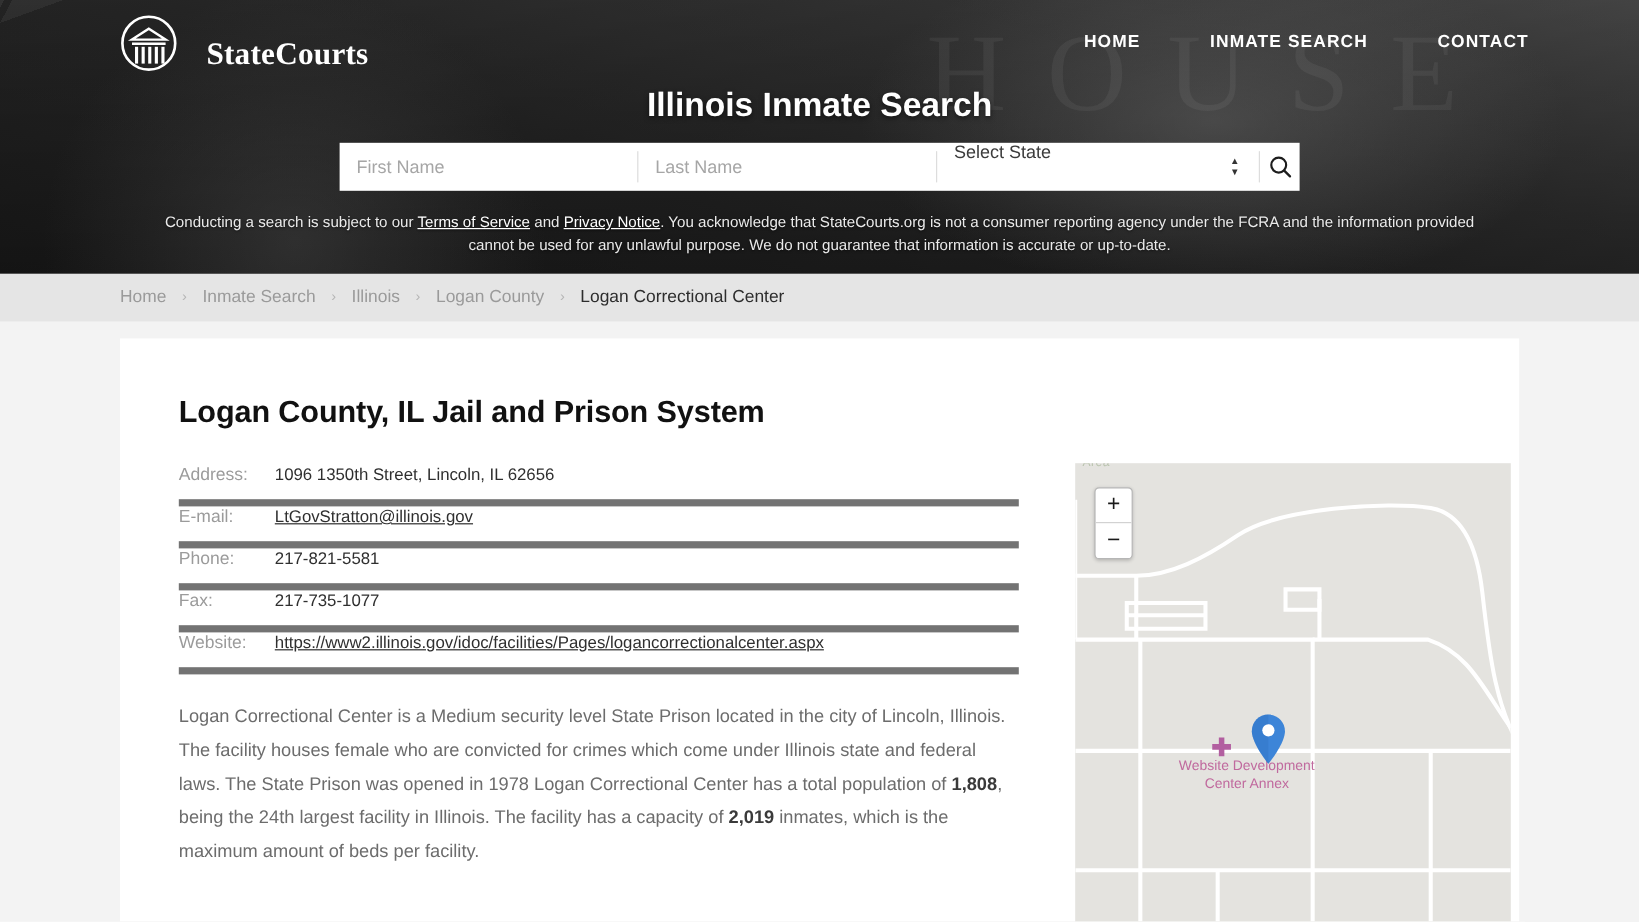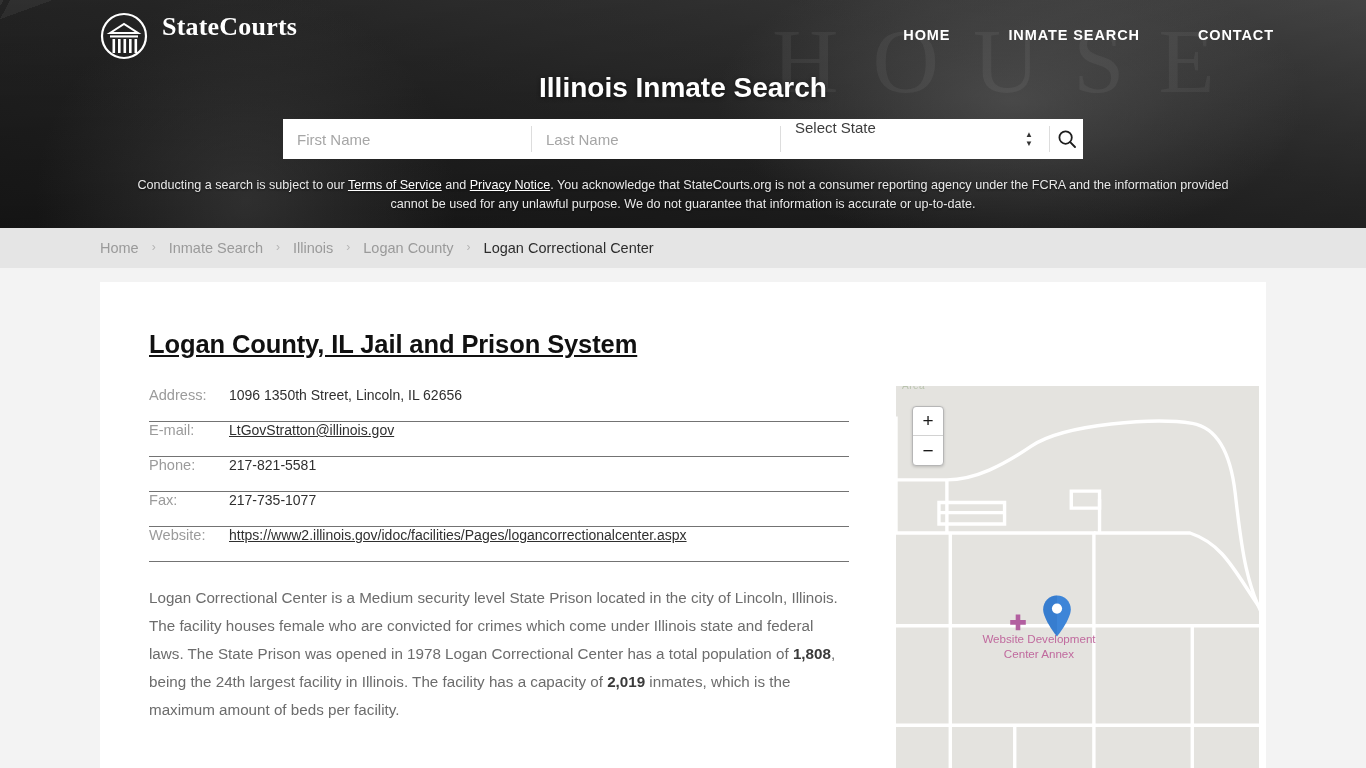--- a/index.html
+++ b/index.html
@@ -37,21 +37,21 @@
     position: absolute; top: 8px; left: 772px;
     font-family: "Liberation Serif", serif;
     font-size: 92px; letter-spacing: 34px;
     color: rgba(255,255,255,.055);
     white-space: nowrap; user-select: none;
   }
   .header-inner { position: relative; z-index: 3; }
 
   .brand {
     position: absolute; top: 12px; left: 100px;
-    display: flex; align-items: flex-start; gap: 14px;
+    display: flex; align-items: flex-end; gap: 24px;
   }
   .brand-logo { width: 48px; height: 48px; display: block; }
   .brand-name {
     font-family: "Liberation Serif", serif;
     font-size: 26px; font-weight: bold; color: #fff;
     letter-spacing: .2px;
   }
 
   .nav {
     position: absolute; top: 27px; right: 92px;
@@ -130,27 +130,26 @@
   .card {
     position: absolute; left: 100px; top: 14px;
     width: 1166px; min-height: 486px;
     background: #fff;
   }
 
   .card-title {
     position: absolute; left: 49px; top: 48px;
     font-size: 25.5px; font-weight: bold; color: #111;
     letter-spacing: -.1px;
-    text-decoration: underline;
   }
 
   .info { position: absolute; left: 49px; top: 105px; width: 700px; }
   .info-row {
     display: flex; align-items: baseline;
-    height: 35px; border-bottom: 1px solid #737373;
+    height: 35px; border-bottom: 6px solid #737373;
   }
   .info-label {
     width: 80px; flex: none;
     font-size: 14.6px; color: #9b9b9b;
   }
   .info-value { font-size: 14px; color: #2f2f2f; }
   .info-value a { color: #2f2f2f; text-decoration: underline; }
 
   .body-text {
     position: absolute; left: 49px; top: 302px;

